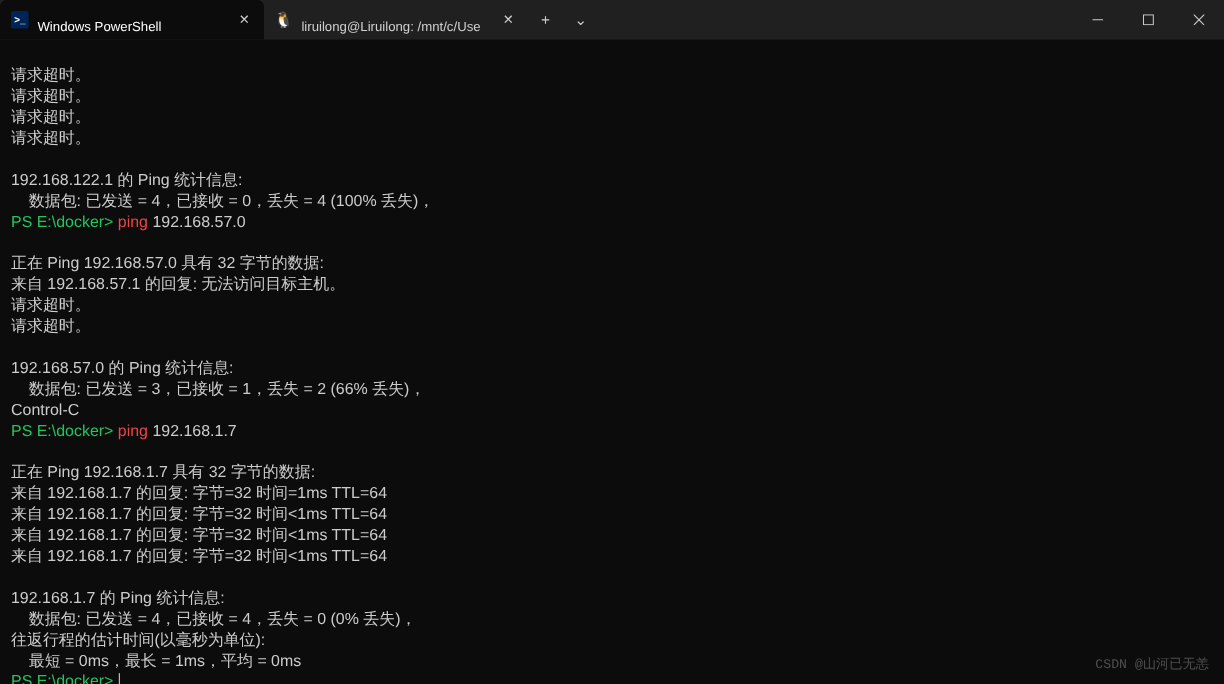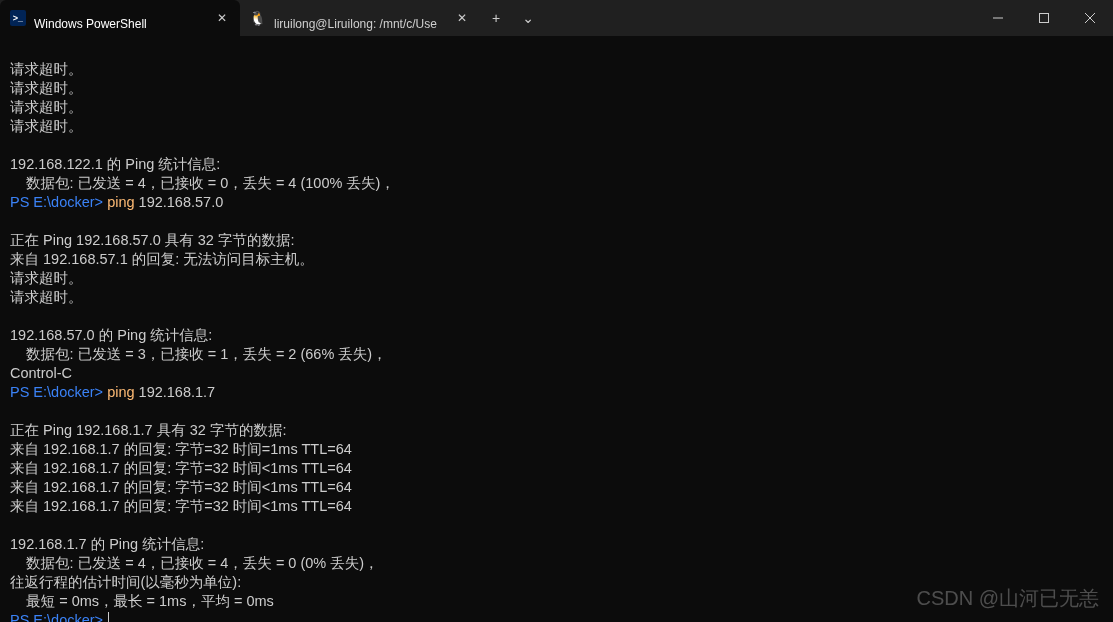--- a/index.html
+++ b/index.html
@@ -105,37 +105,37 @@
       cursor: pointer;
     }
     .terminal {
       padding: 24px 10px;
       font-family: Liberation Sans, sans-serif;
       font-size: 14.5px;
       line-height: 19px;
       color: #cccccc;
       white-space: pre;
     }
-    .prompt { color: #3b82f6; }
-    .cmd { color: #fdba74; }
+    .prompt { color: #22c55e; }
+    .cmd { color: #ef4444; }
     .cursor {
       display: inline-block;
       width: 1px;
       height: 16px;
       background: #ccc;
       vertical-align: text-bottom;
       margin-left: 1px;
     }
     .watermark {
       position: absolute;
       right: 14px;
       bottom: 10px;
       color: rgba(200,200,200,0.35);
-      font-size: 20px;
-      font-family: Liberation Sans, sans-serif;
+      font-size: 12px;
+      font-family: Liberation Mono, monospace;
       pointer-events: none;
     }
   </style>
 </head>
 <body>
 
 <div class="titlebar">
   <div class="tabs-area">
     <div class="tab active">
       <span class="tab-icon">

